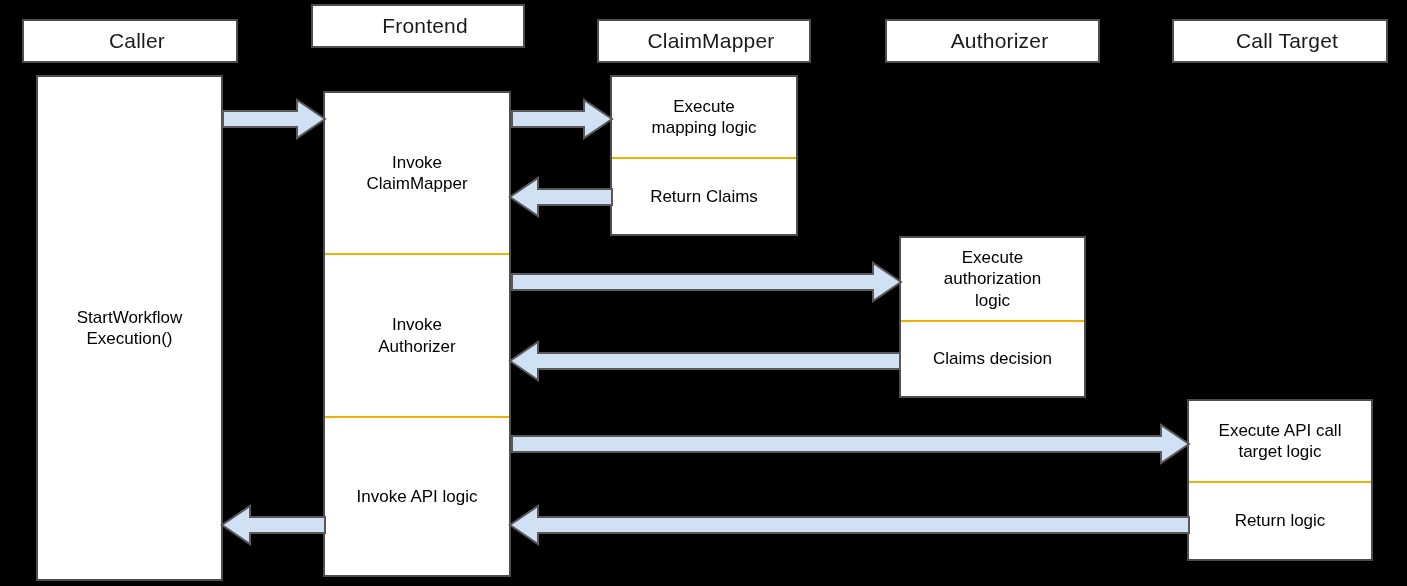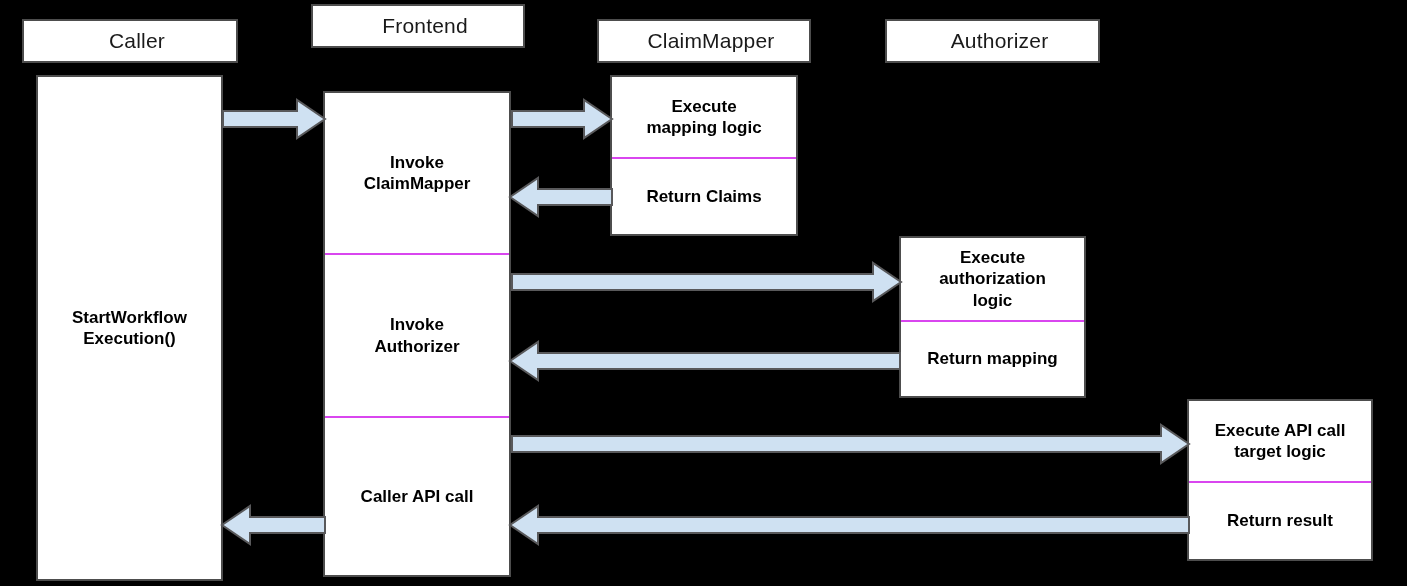--- a/index.html
+++ b/index.html
@@ -40,27 +40,27 @@
     flex-direction: column;
   }
   .cell {
     flex: 1 1 auto;
     display: flex;
     align-items: center;
     justify-content: center;
     text-align: center;
     color: #000000;
     font-size: 17px;
-    font-weight: bold;
+    font-weight: normal;
     line-height: 1.25;
     padding: 0 6px;
     box-sizing: border-box;
   }
   .cell + .cell {
-    border-top: 2px solid #d946ef;
+    border-top: 2px solid #eab308;
   }
   
   .arrow {
     position: absolute;
     overflow: visible;
   }
   .arrow polygon {
     fill: #cfe1f2;
     stroke: #59595b;
     stroke-width: 2;
@@ -81,44 +81,47 @@
   </div>
 
   <div class="hdr" style="left:597px;top:19px;width:214px;height:44px;">
     <span>ClaimMapper</span>
   </div>
 
   <div class="hdr" style="left:885px;top:19px;width:215px;height:44px;">
     <span>Authorizer</span>
   </div>
 
+  <div class="hdr" style="left:1172px;top:19px;width:216px;height:44px;">
+    <span>Call Target</span>
+  </div>
 
   <div class="life" style="left:36px;top:75px;width:187px;height:506px;">
     <div class="cell">StartWorkflow<br>Execution()</div>
   </div>
 
   <div class="life" style="left:323px;top:91px;width:188px;height:486px;">
     <div class="cell" style="flex:0 0 160px;">Invoke<br>ClaimMapper</div>
     <div class="cell" style="flex:0 0 163px;">Invoke<br>Authorizer</div>
-    <div class="cell">Caller API call</div>
+    <div class="cell">Invoke API logic</div>
   </div>
 
   <div class="life" style="left:610px;top:75px;width:188px;height:161px;">
     <div class="cell" style="flex:0 0 80px;">Execute<br>mapping logic</div>
     <div class="cell">Return Claims</div>
   </div>
 
   <div class="life" style="left:899px;top:236px;width:187px;height:162px;">
     <div class="cell" style="flex:0 0 82px;">Execute<br>authorization<br>logic</div>
-    <div class="cell">Return mapping</div>
+    <div class="cell">Claims decision</div>
   </div>
 
   <div class="life" style="left:1187px;top:399px;width:186px;height:162px;">
     <div class="cell" style="flex:0 0 80px;">Execute API call<br>target logic</div>
-    <div class="cell">Return result</div>
+    <div class="cell">Return logic</div>
   </div>
 
   <svg class="arrow" style="left:222px;top:99px;" width="104" height="40" viewBox="0 0 104 40">
     <polygon points="1,12 75,12 75,1 103,20 75,39 75,28 1,28"></polygon>
   </svg>
 
   <svg class="arrow" style="left:511px;top:99px;" width="102" height="40" viewBox="0 0 102 40">
     <polygon points="1,12 73,12 73,1 101,20 73,39 73,28 1,28"></polygon>
   </svg>
 

